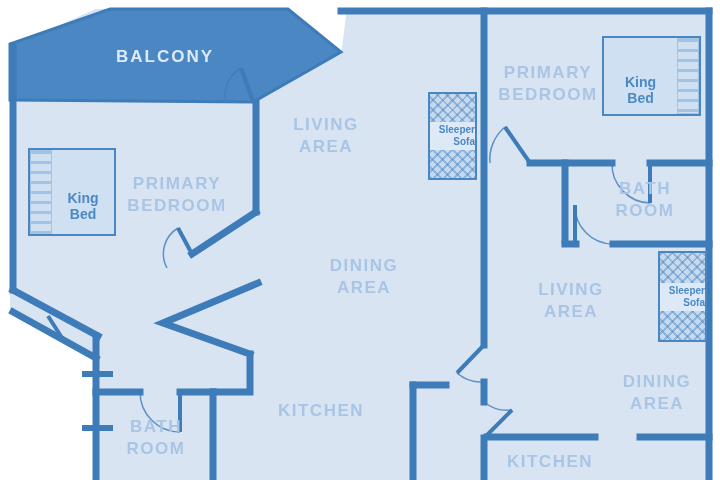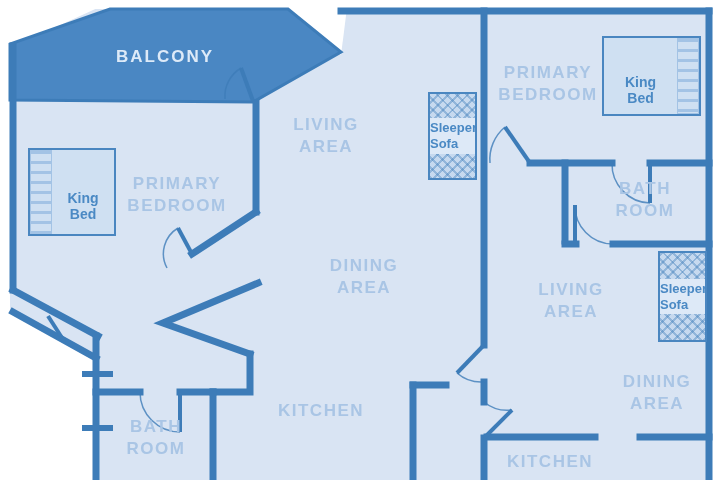--- a/index.html
+++ b/index.html
@@ -48,23 +48,23 @@
   .sofa{
     position:absolute;display:flex;align-items:center;justify-content:center;
     border:2px solid var(--furniture_border);
     box-sizing:border-box;
     background:
       repeating-linear-gradient(45deg, rgba(61,124,184,.38) 0 2px, transparent 2px 7px),
       repeating-linear-gradient(-45deg, rgba(61,124,184,.38) 0 2px, transparent 2px 7px),
       var(--furniture_fill);
   }
   .sofa-label{
-    width:100%;text-align:left;padding:2px 0;
+    width:100%;text-align:right;padding:2px 0;
     background:var(--sofa_label_bg);
-    font-size:13px;font-weight:bold;line-height:1.2;
+    font-size:10px;font-weight:bold;line-height:1.2;
     color:var(--furniture_label);
   }
 </style>
 </head>
 <body>
 
 <div class="plan">
 
   <svg width="720" height="480" viewBox="0 0 720 480">
 

